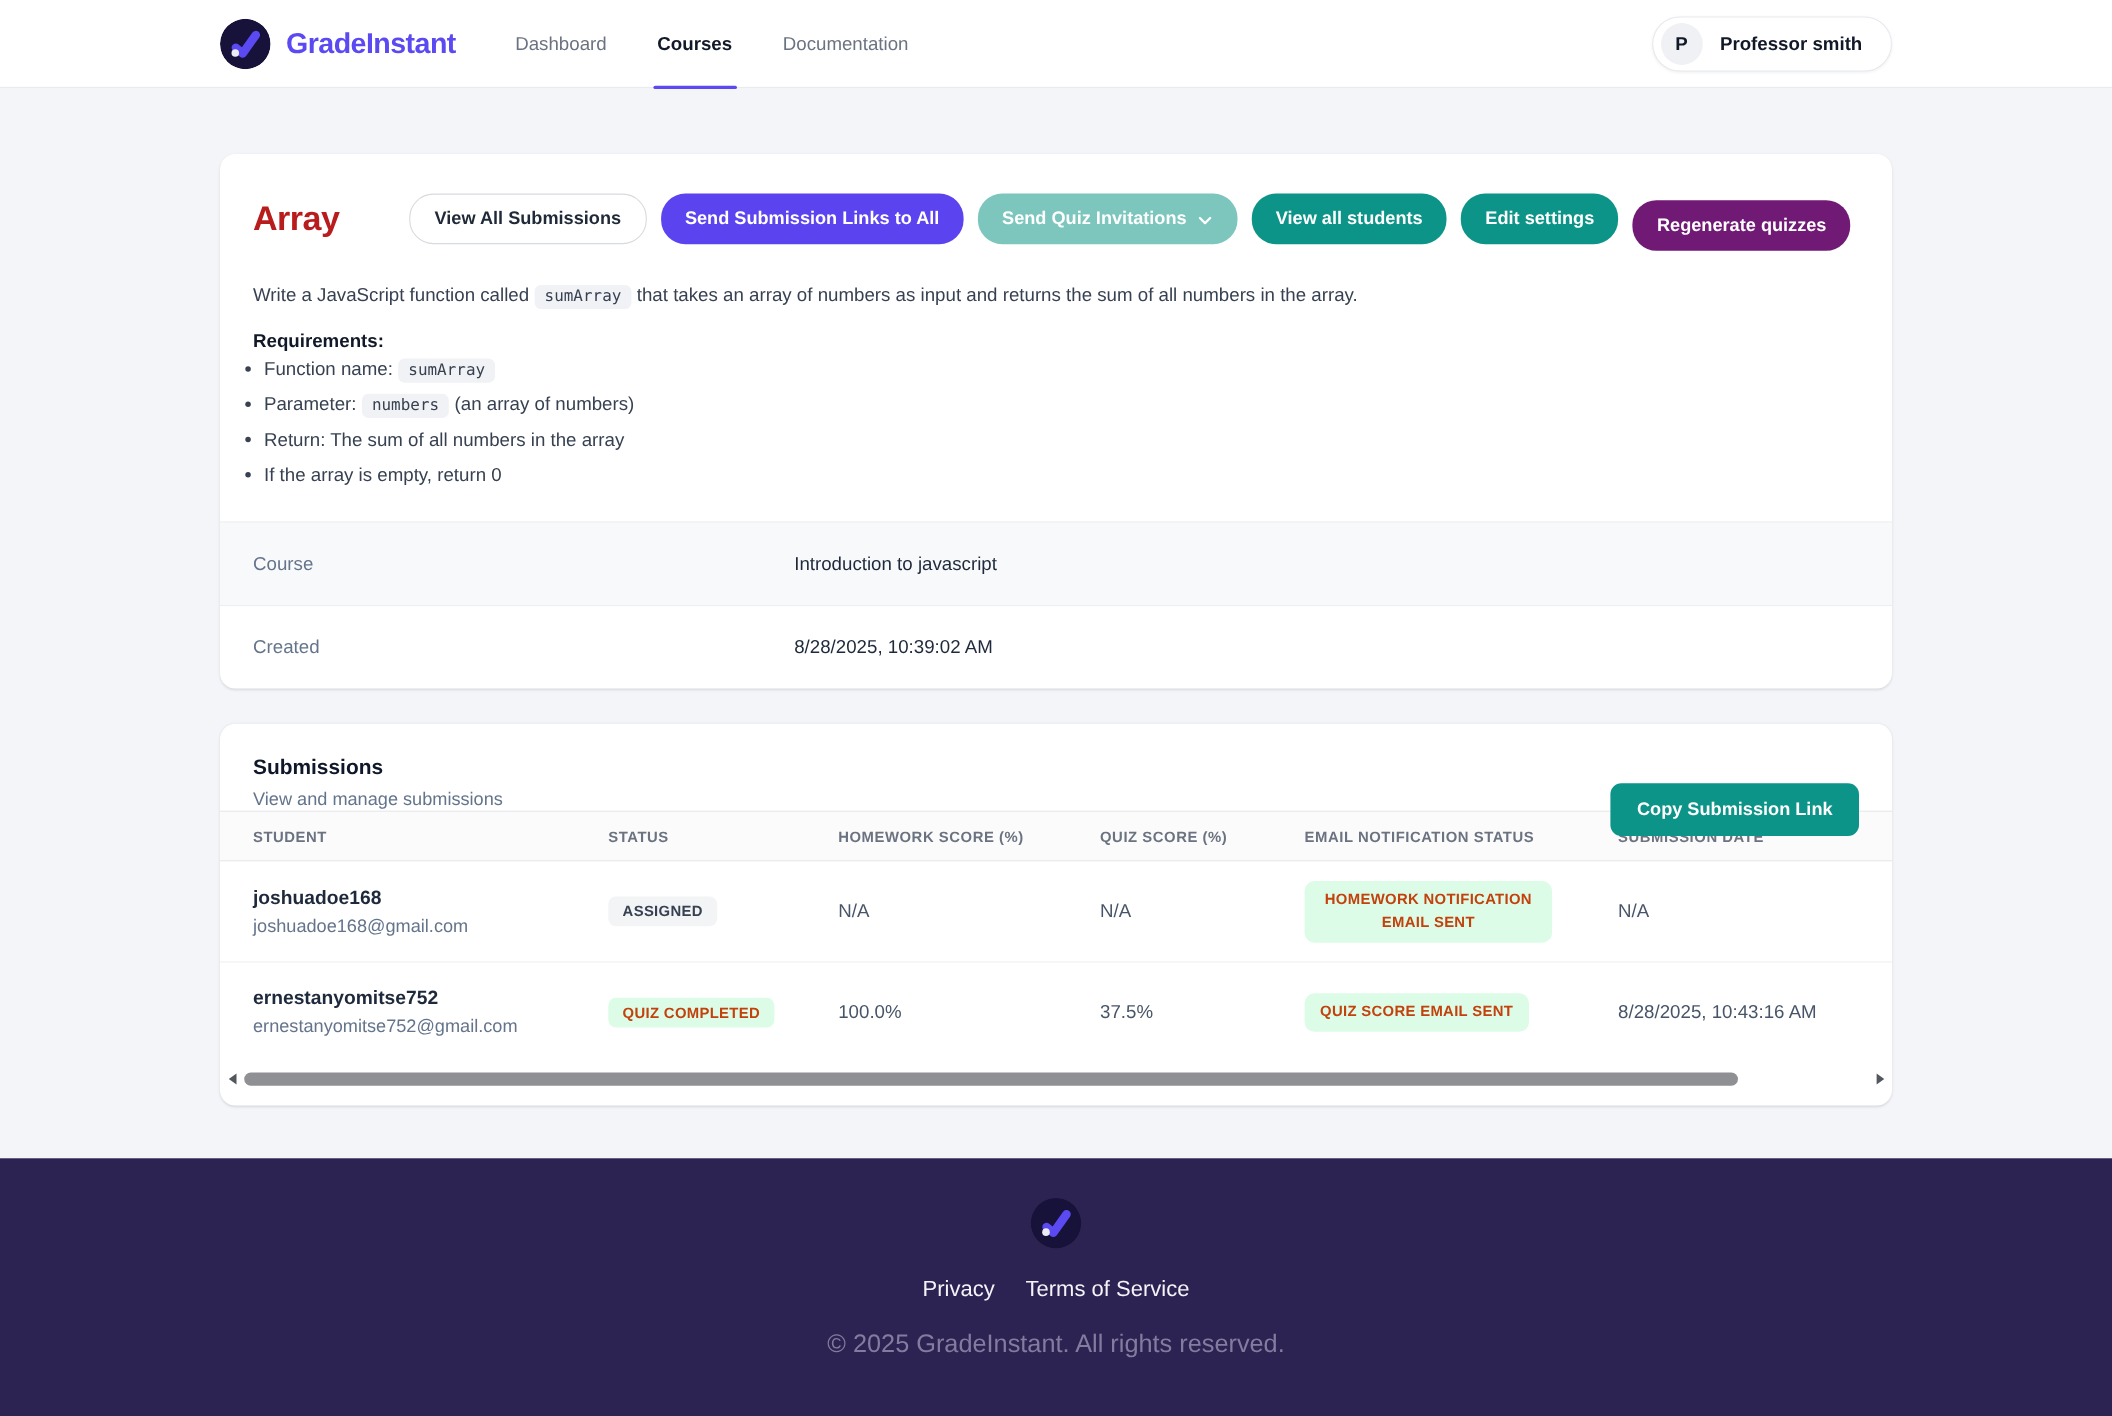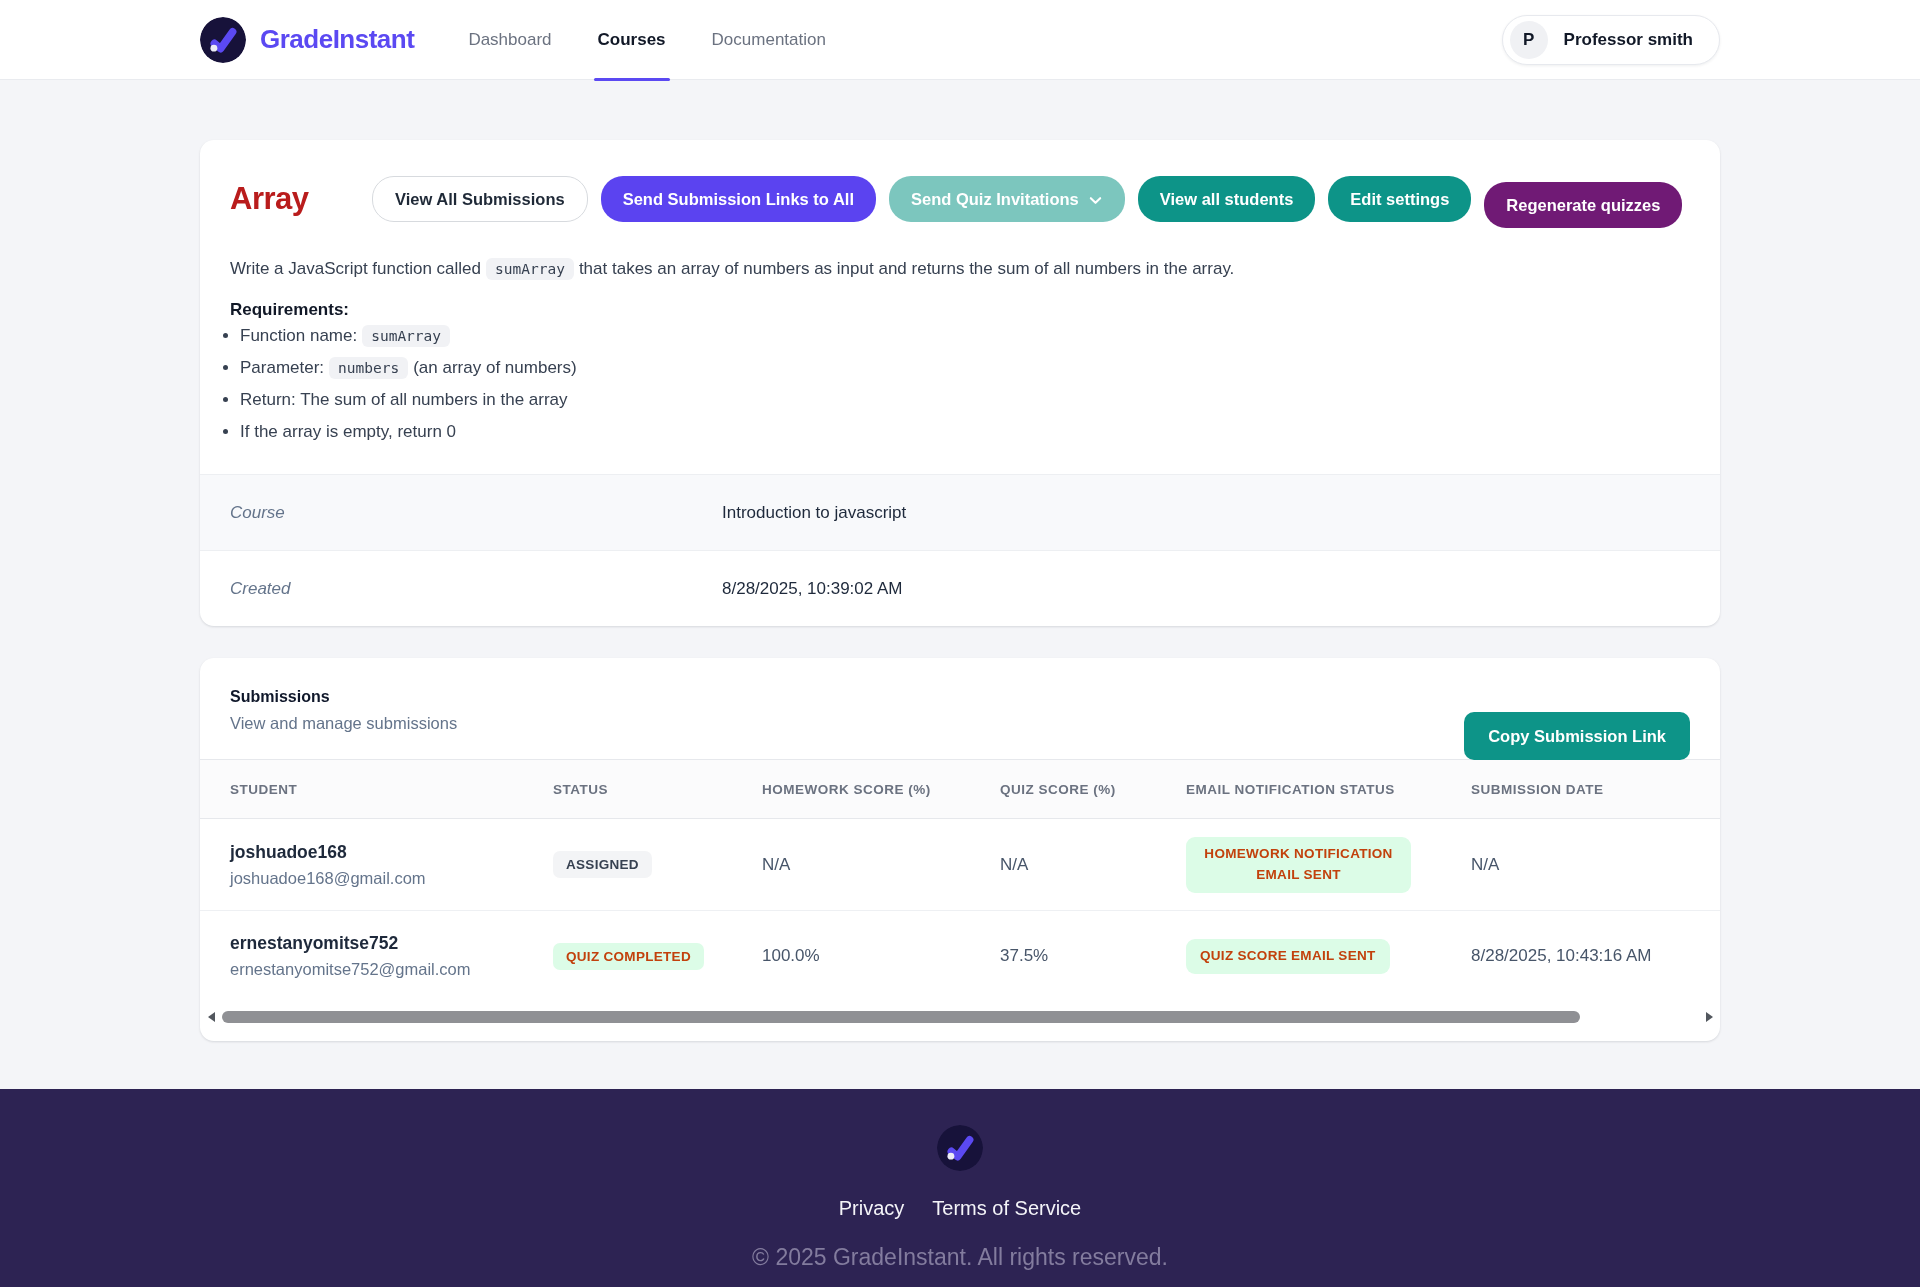--- a/index.html
+++ b/index.html
@@ -83,43 +83,43 @@
   }
   .req-heading { margin-top:18px; font-size:17px; font-weight:bold; color:#111827; }
   .req-list { margin:0 0 26px 0; padding-left:40px; }
   .req-list li { font-size:17px; color:#374151; padding:6px 0; }
 
   .meta-row {
     display:flex; align-items:center; height:76px;
     border-top:1px solid #edeff2; padding-left:30px;
   }
   .meta-row.alt { background:#f8f9fb; }
-  .meta-label { flex:0 0 492px; font-size:17px; color:#64748b;font-style:italic; }
+  .meta-label { flex:0 0 492px; font-size:17px; color:#64748b; }
   .meta-value { font-size:17px; color:#1e293b; }
 
   
   .card-2 { margin-top:32px; padding-top:30px; padding-bottom:14px; overflow:hidden; }
   .sub-head { position:relative; }
-  .sub-title { font-size:16px; font-weight:bold; color:#0f172a; }
+  .sub-title { font-size:19px; font-weight:bold; color:#0f172a; }
   .sub-subtitle { margin-top:8px; font-size:16.5px; color:#64748b; }
   .copy-btn {
     position:absolute; right:30px; top:24px;
     background:#0d9488; color:#fff; border:none; cursor:pointer;
     height:48px; padding:0 24px; border-radius:10px;
     font-family:"Liberation Sans",sans-serif; font-size:16.5px; font-weight:600;
   }
 
   .tgrid {
     display:grid;
     grid-template-columns:323px 209px 238px 186px 285px 1fr;
     align-items:center;
     padding-left:30px; padding-right:20px;
   }
   .thead {
-    margin-top:26px; height:60px;
+    height:46px;
     border-top:1px solid #e6e8ec; border-bottom:1px solid #e6e8ec;
     background:#fbfbfc;
   }
   .th { font-size:13.5px; font-weight:600; color:#6b7280; letter-spacing:0.5px; }
   .trow { min-height:91px; padding-top:16px; padding-bottom:16px; }
   .trow + .trow { border-top:1px solid #eef0f3; }
   .student-name { font-size:17.5px; font-weight:600; color:#1e293b; }
   .student-email { margin-top:6px; font-size:16.5px; color:#64748b; }
   .cell-text { font-size:17px; color:#475569; }
   .badge {

